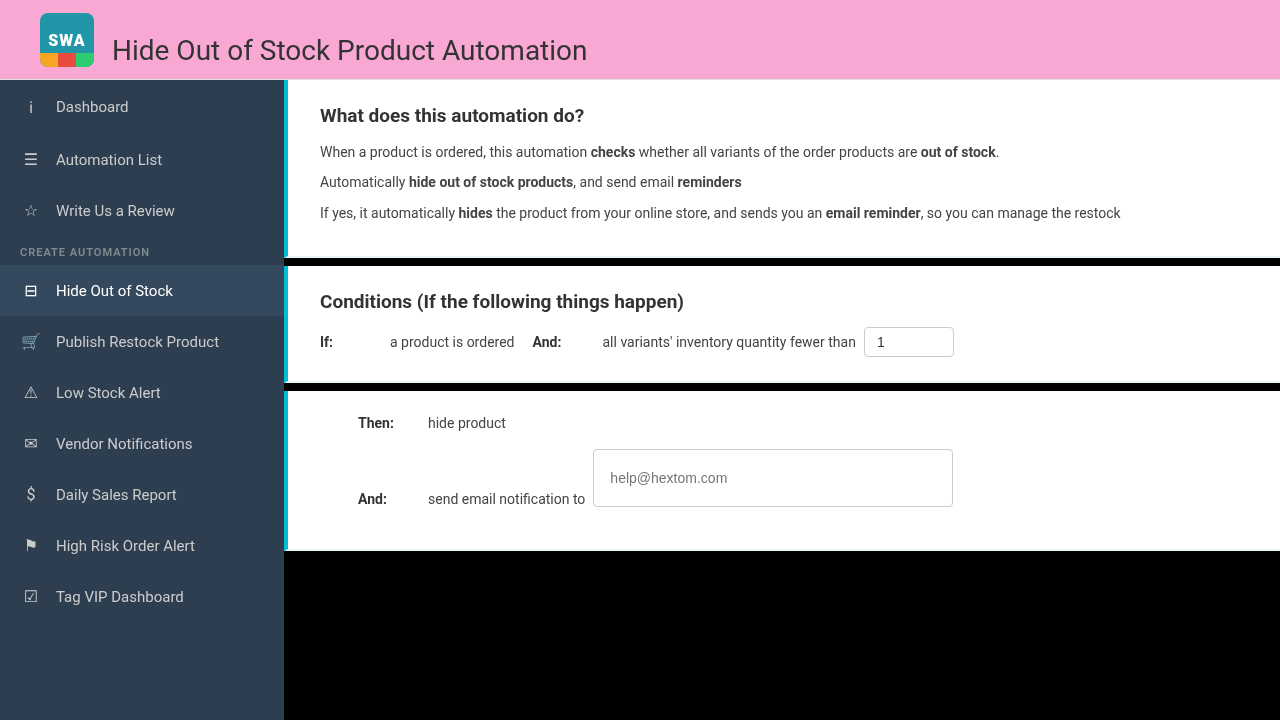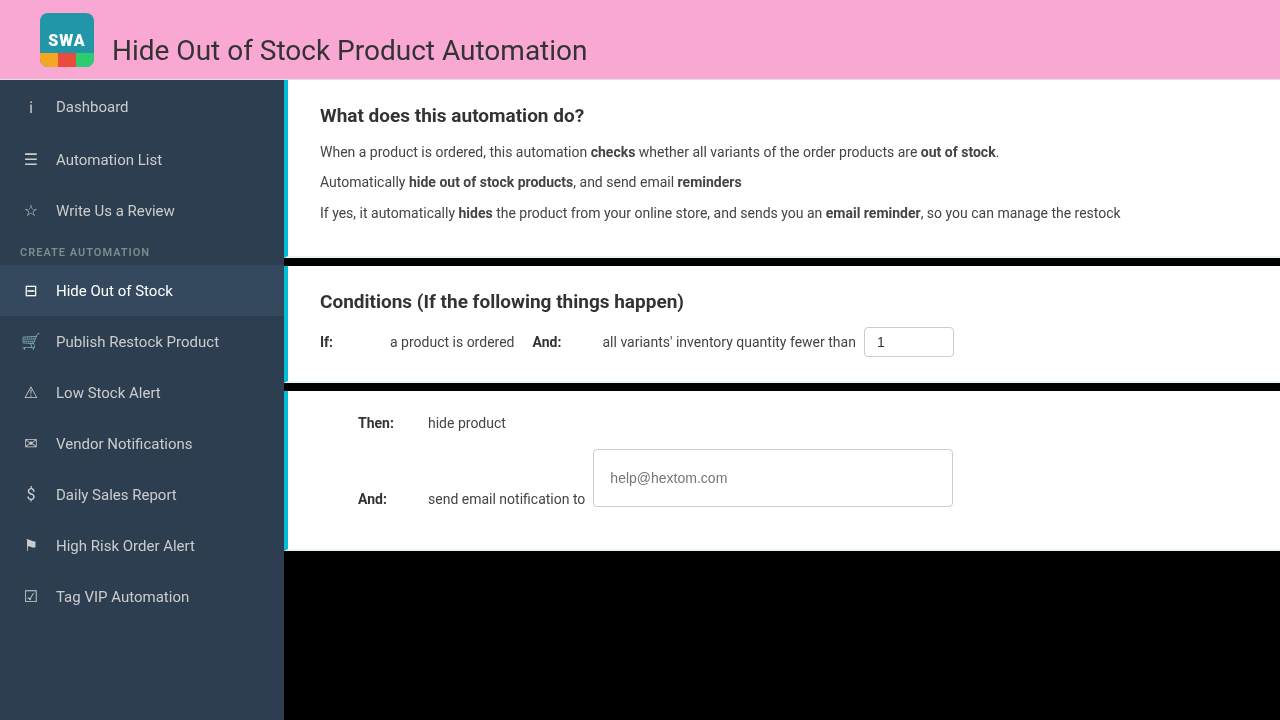--- a/index.html
+++ b/index.html
@@ -138,21 +138,21 @@
     <div class="sidebar-item">
       <span class="sidebar-icon">$</span>
       <span>Daily Sales Report</span>
     </div>
     <div class="sidebar-item">
       <span class="sidebar-icon">⚑</span>
       <span>High Risk Order Alert</span>
     </div>
     <div class="sidebar-item">
       <span class="sidebar-icon">☑</span>
-      <span>Tag VIP Automation</span>
+      <span>Tag VIP Dashboard</span>
     </div>
   </nav>
 
   <main class="main-content">
 
     <div class="panel-section">
       <div class="panel-header">What does this automation do?</div>
       <p class="panel-text">
         When a product is ordered, this automation <b>checks</b> whether all variants of the order products are <b>out of stock</b>.
       </p>

